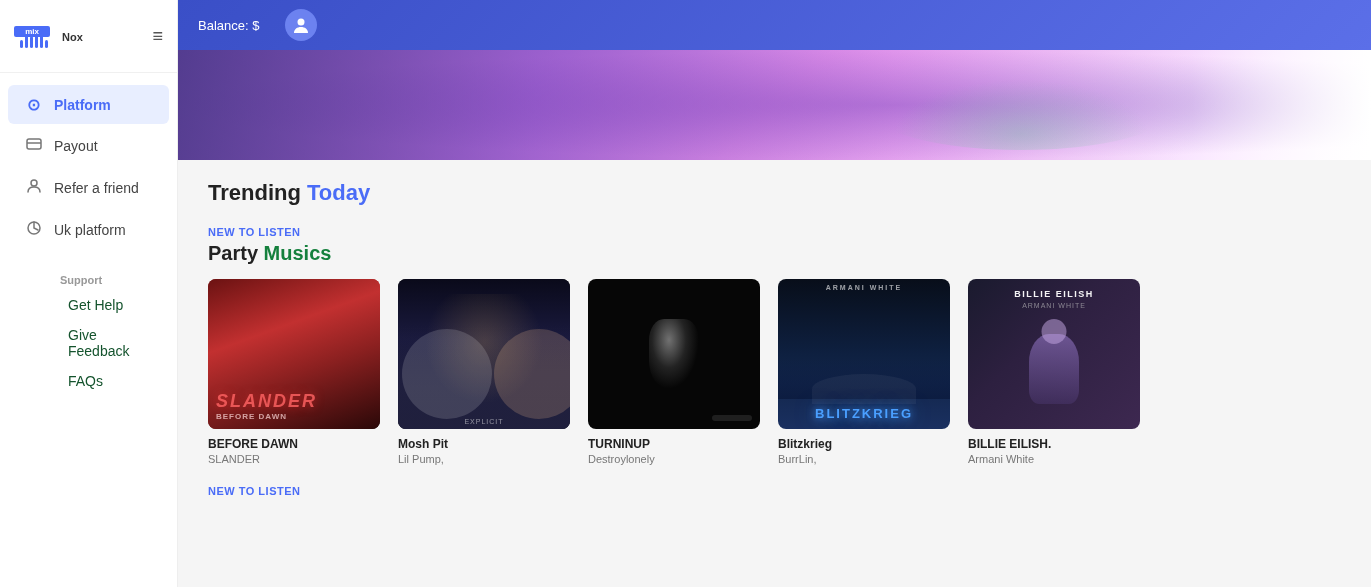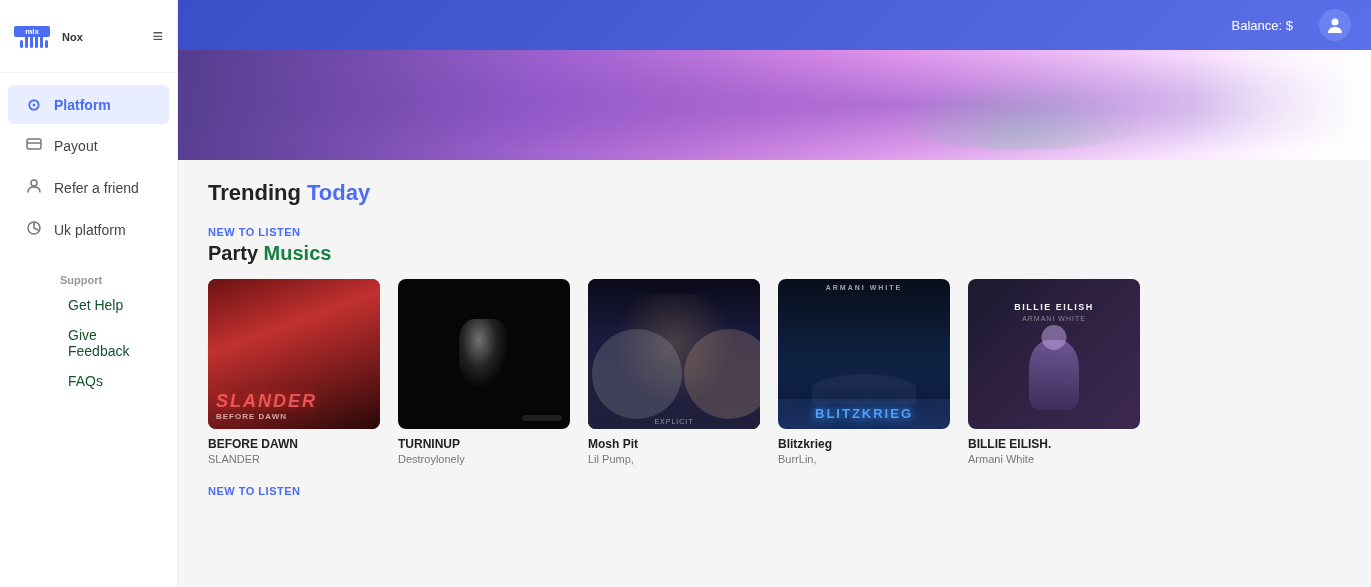--- a/index.html
+++ b/index.html
@@ -92,21 +92,20 @@
       overflow-x: hidden;
     }
 
     
     .topbar {
       height: 50px;
       background: linear-gradient(135deg, #3a4fc7 0%, #5b6fe8 100%);
       display: flex;
       align-items: center;
       padding: 0 20px;
-      justify-content: flex-end;
       gap: 26px;
       flex-shrink: 0;
     }
     .balance-text {
       color: #fff;
       font-size: 13px;
     }
     .avatar-circle {
       width: 32px;
       height: 32px;
@@ -363,69 +362,69 @@
               <div style="color:rgba(255,220,220,0.7);font-size:8px;font-weight:600;letter-spacing:1px;">BEFORE DAWN</div>
             </div>
           </div>
         </div>
         <span class="card-title">BEFORE DAWN</span>
         <span class="card-subtitle">SLANDER</span>
       </div>
 
       <div class="music-card">
         <div class="card-image">
+          <div style="width:100%;height:100%;background:#111;position:relative;overflow:hidden;">
+            <div style="position:absolute;inset:0;background:linear-gradient(180deg,#0a0a1a 0%,#1a1a3e 40%,#252540 100%);"></div>
+
+            <div style="position:absolute;bottom:0;left:0;right:0;height:70%;background:linear-gradient(180deg,transparent 0%,rgba(30,30,60,0.8) 100%);"></div>
+            <div style="position:absolute;inset:0;display:flex;align-items:center;justify-content:center;">
+              <div style="width:80%;height:80%;background:radial-gradient(ellipse at 50% 40%,rgba(255,200,100,0.2) 0%,transparent 60%);"></div>
+            </div>
+
+            <div style="position:absolute;bottom:10px;left:0;right:0;height:60%;display:grid;grid-template-columns:repeat(12,1fr);gap:2px;padding:0 4px;">
+              <div style="background:rgba(255,255,255,0.15);border-radius:50%;aspect-ratio:1"></div>
+              <div style="background:rgba(255,200,150,0.2);border-radius:50%;aspect-ratio:1"></div>
+
+            </div>
+            <div style="position:absolute;bottom:4px;left:4px;right:4px;font-size:7px;color:rgba(255,255,255,0.5);text-align:center;letter-spacing:1px;">EXPLICIT</div>
+          </div>
+        </div>
+        <span class="card-title">Mosh Pit</span>
+        <span class="card-subtitle">Lil Pump,</span>
+      </div>
+
+      <div class="music-card">
+        <div class="card-image">
           <div style="width:100%;height:100%;background:#060606;display:flex;align-items:center;justify-content:center;position:relative;">
             <div style="width:50px;height:70px;background:radial-gradient(ellipse at 40% 30%,rgba(220,220,220,0.5) 0%,rgba(150,150,150,0.2) 40%,transparent 70%);border-radius:30% 30% 40% 40%;"></div>
             <div style="position:absolute;bottom:8px;right:8px;width:40px;height:6px;background:rgba(255,255,255,0.1);border-radius:3px;"></div>
           </div>
         </div>
         <span class="card-title">TURNINUP</span>
         <span class="card-subtitle">Destroylonely</span>
       </div>
 
       <div class="music-card">
         <div class="card-image">
-          <div style="width:100%;height:100%;background:#111;position:relative;overflow:hidden;">
-            <div style="position:absolute;inset:0;background:linear-gradient(180deg,#0a0a1a 0%,#1a1a3e 40%,#252540 100%);"></div>
-
-            <div style="position:absolute;bottom:0;left:0;right:0;height:70%;background:linear-gradient(180deg,transparent 0%,rgba(30,30,60,0.8) 100%);"></div>
-            <div style="position:absolute;inset:0;display:flex;align-items:center;justify-content:center;">
-              <div style="width:80%;height:80%;background:radial-gradient(ellipse at 50% 40%,rgba(255,200,100,0.2) 0%,transparent 60%);"></div>
-            </div>
-
-            <div style="position:absolute;bottom:10px;left:0;right:0;height:60%;display:grid;grid-template-columns:repeat(12,1fr);gap:2px;padding:0 4px;">
-              <div style="background:rgba(255,255,255,0.15);border-radius:50%;aspect-ratio:1"></div>
-              <div style="background:rgba(255,200,150,0.2);border-radius:50%;aspect-ratio:1"></div>
-
-            </div>
-            <div style="position:absolute;bottom:4px;left:4px;right:4px;font-size:7px;color:rgba(255,255,255,0.5);text-align:center;letter-spacing:1px;">EXPLICIT</div>
+          <div style="width:100%;height:100%;background:linear-gradient(180deg,#080e1a 0%,#0e2040 50%,#1a3060 100%);position:relative;overflow:hidden;">
+            <div style="position:absolute;top:5px;left:0;right:0;text-align:center;font-size:7px;color:rgba(255,255,255,0.6);letter-spacing:2px;font-weight:700;">ARMANI WHITE</div>
+
+            <div style="position:absolute;bottom:30px;left:0;right:0;height:40px;background:linear-gradient(180deg,rgba(20,40,80,0) 0%,rgba(10,25,60,0.8) 100%);"></div>
+            <div style="position:absolute;bottom:25px;left:20%;right:20%;height:30px;background:rgba(255,255,255,0.05);border-radius:50% 50% 0 0;"></div>
+
+            <div style="position:absolute;bottom:8px;left:0;right:0;text-align:center;font-size:13px;font-weight:900;color:#4a9fff;letter-spacing:2px;text-shadow:0 0 10px #4a9fff,0 0 20px rgba(74,159,255,0.5);">BLITZKRIEG</div>
           </div>
         </div>
-        <span class="card-title">Mosh Pit</span>
-        <span class="card-subtitle">Lil Pump,</span>
+        <span class="card-title">Blitzkrieg</span>
+        <span class="card-subtitle">BurrLin,</span>
       </div>
 
       <div class="music-card">
         <div class="card-image">
-          <div style="width:100%;height:100%;background:linear-gradient(180deg,#080e1a 0%,#0e2040 50%,#1a3060 100%);position:relative;overflow:hidden;">
-            <div style="position:absolute;top:5px;left:0;right:0;text-align:center;font-size:7px;color:rgba(255,255,255,0.6);letter-spacing:2px;font-weight:700;">ARMANI WHITE</div>
-
-            <div style="position:absolute;bottom:30px;left:0;right:0;height:40px;background:linear-gradient(180deg,rgba(20,40,80,0) 0%,rgba(10,25,60,0.8) 100%);"></div>
-            <div style="position:absolute;bottom:25px;left:20%;right:20%;height:30px;background:rgba(255,255,255,0.05);border-radius:50% 50% 0 0;"></div>
-
-            <div style="position:absolute;bottom:8px;left:0;right:0;text-align:center;font-size:13px;font-weight:900;color:#4a9fff;letter-spacing:2px;text-shadow:0 0 10px #4a9fff,0 0 20px rgba(74,159,255,0.5);">BLITZKRIEG</div>
-          </div>
-        </div>
-        <span class="card-title">Blitzkrieg</span>
-        <span class="card-subtitle">BurrLin,</span>
-      </div>
-
-      <div class="music-card">
-        <div class="card-image">
-          <div style="width:100%;height:100%;background:linear-gradient(135deg,#1a1a2e 0%,#2d2040 40%,#3d2850 100%);position:relative;overflow:hidden;display:flex;flex-direction:column;align-items:center;padding-top:22px;">
+          <div style="width:100%;height:100%;background:linear-gradient(135deg,#1a1a2e 0%,#2d2040 40%,#3d2850 100%);position:relative;overflow:hidden;display:flex;flex-direction:column;align-items:center;padding-top:9px;">
             <div style="color:rgba(255,255,255,0.95);font-size:9px;font-weight:900;letter-spacing:1.5px;text-align:center;line-height:1.4;">BILLIE EILISH</div>
             <div style="color:rgba(200,200,200,0.6);font-size:7px;letter-spacing:1px;margin-top:1px;">ARMANI WHITE</div>
 
             <div style="flex:1;display:flex;align-items:center;justify-content:center;width:100%;">
               <div style="width:50px;height:70px;background:linear-gradient(180deg,rgba(150,120,200,0.6) 0%,rgba(80,60,120,0.4) 100%);border-radius:40% 40% 20% 20%;position:relative;">
                 <div style="position:absolute;top:-15px;left:50%;transform:translateX(-50%);width:25px;height:25px;background:rgba(200,170,230,0.5);border-radius:50%;"></div>
               </div>
             </div>
           </div>
         </div>

